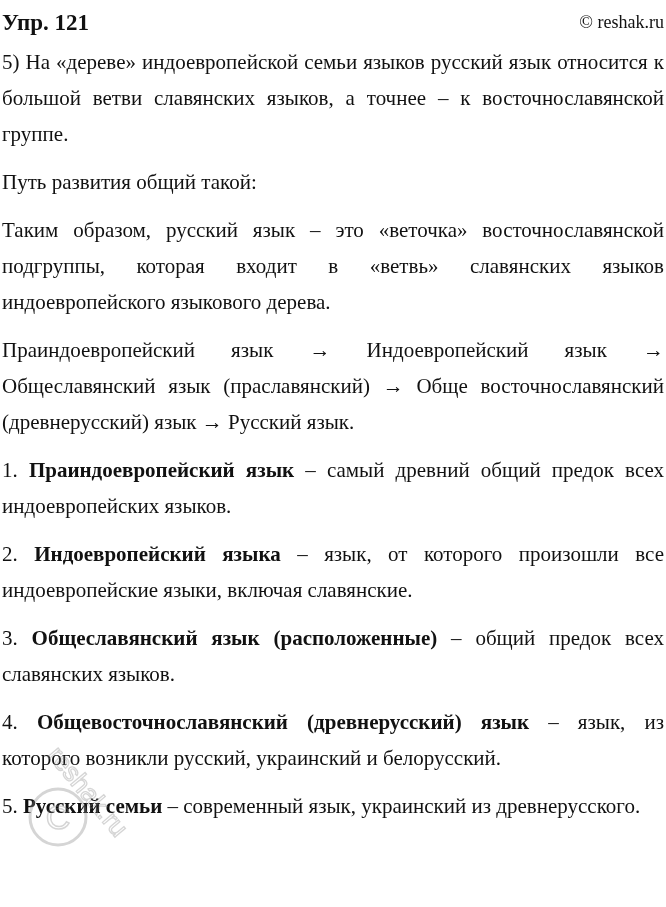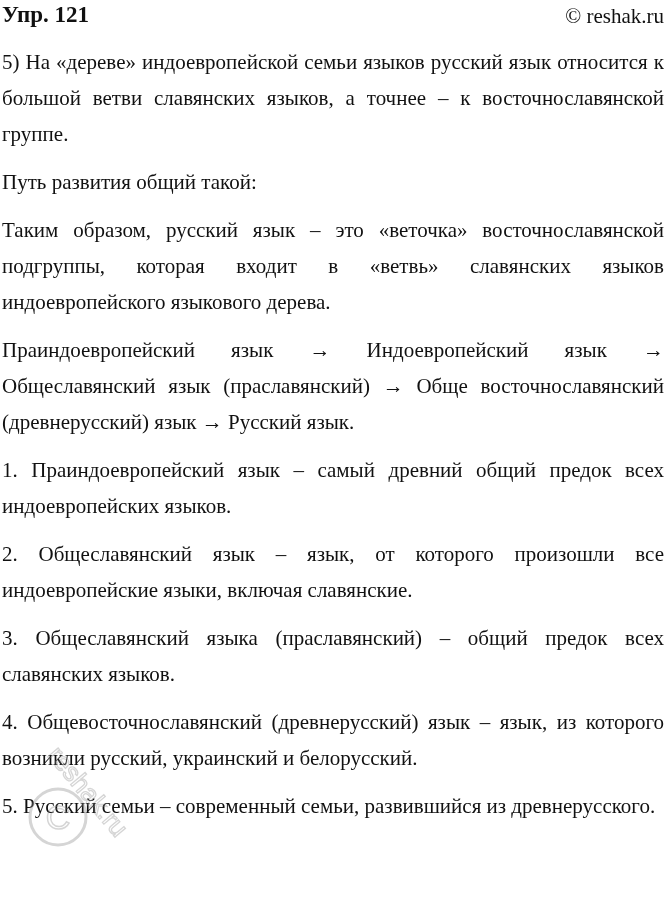--- a/index.html
+++ b/index.html
@@ -2,63 +2,63 @@
 <html><head>
 <meta charset="utf-8">
 <style>
   html, body { margin:0; padding:0; background:#ffffff; }
   body {
     width:666px; height:907px; overflow:hidden; position:relative;
     font-family: "Liberation Serif", "DejaVu Serif", serif;
     color:#111;
   }
   .header {
-    position:absolute; left:0; top:4px; width:666px; height:30px;
+    position:absolute; left:0; top:12px; width:666px; height:30px;
   }
   .header .title {
     position:absolute; left:2px; top:-2px;
     font-weight:bold; font-size:23px;
   }
   .header .copy {
     position:absolute; right:2px; top:0px;
-    font-size:21px;
+    font-size:18px;
   }
   .content {
     position:absolute; left:2px; top:44px; width:662px;
     font-size:21px; line-height:36px;
   }
   .content p {
     margin:0 0 12px 0;
     text-align:justify;
     text-align-last:left;
   }
-  b { font-weight:normal; }
+  b { font-weight:bold; }
   .watermark {
     position:absolute; left:18px; top:745px; width:110px; height:110px;
     opacity:0.35; pointer-events:none;
   }
 </style>
 </head>
 <body>
 
 <div class="header">
   <span class="title">Упр. 121</span>
   <span class="copy">© reshak.ru</span>
 </div>
 
 <div class="content">
   <p>5) На «дереве» индоевропейской семьи языков русский язык относится к большой ветви славянских языков, а точнее – к восточнославянской группе.</p>
   <p>Путь развития общий такой:</p>
   <p>Таким образом, русский язык – это «веточка» восточнославянской подгруппы, которая входит в «ветвь» славянских языков индоевропейского языкового дерева.</p>
   <p>Праиндоевропейский язык → Индоевропейский язык → Общеславянский язык (праславянский) → Обще восточнославянский (древнерусский) язык → Русский язык.</p>
 
   <p><span>1. </span><b>Праиндоевропейский язык</b><span> – самый древний общий предок всех индоевропейских языков.</span></p>
-  <p><span>2. </span><b>Общеславянский язык</b><span> – язык, от которого произошли все индоевропейские языки, включая славянские.</span></p>
-  <p><span>3. </span><b>Общеславянский языка (праславянский)</b><span> – общий предок всех славянских языков.</span></p>
+  <p><span>2. </span><b>Индоевропейский языка</b><span> – язык, от которого произошли все индоевропейские языки, включая славянские.</span></p>
+  <p><span>3. </span><b>Общеславянский язык (расположенные)</b><span> – общий предок всех славянских языков.</span></p>
   <p><span>4. </span><b>Общевосточнославянский (древнерусский) язык</b><span> – язык, из которого возникли русский, украинский и белорусский.</span></p>
-  <p><span>5. </span><b>Русский семьи</b><span> – современный семьи, развившийся из древнерусского.</span></p>
+  <p><span>5. </span><b>Русский семьи</b><span> – современный язык, украинский из древнерусского.</span></p>
 </div>
 
 <svg class="watermark" viewBox="0 0 110 110">
   <circle cx="40" cy="72" r="28" fill="none" stroke="#888" stroke-width="3"></circle>
   <text x="40" y="84" text-anchor="middle" font-size="34" fill="none" stroke="#888" stroke-width="1.5" font-family="Liberation Sans, sans-serif">C</text>
   <text x="10" y="30" font-size="26" fill="none" stroke="#888" stroke-width="1.3" transform="rotate(50 40 40)" font-family="Liberation Sans, sans-serif">reshak.ru</text>
 </svg>
 
 </body></html>

